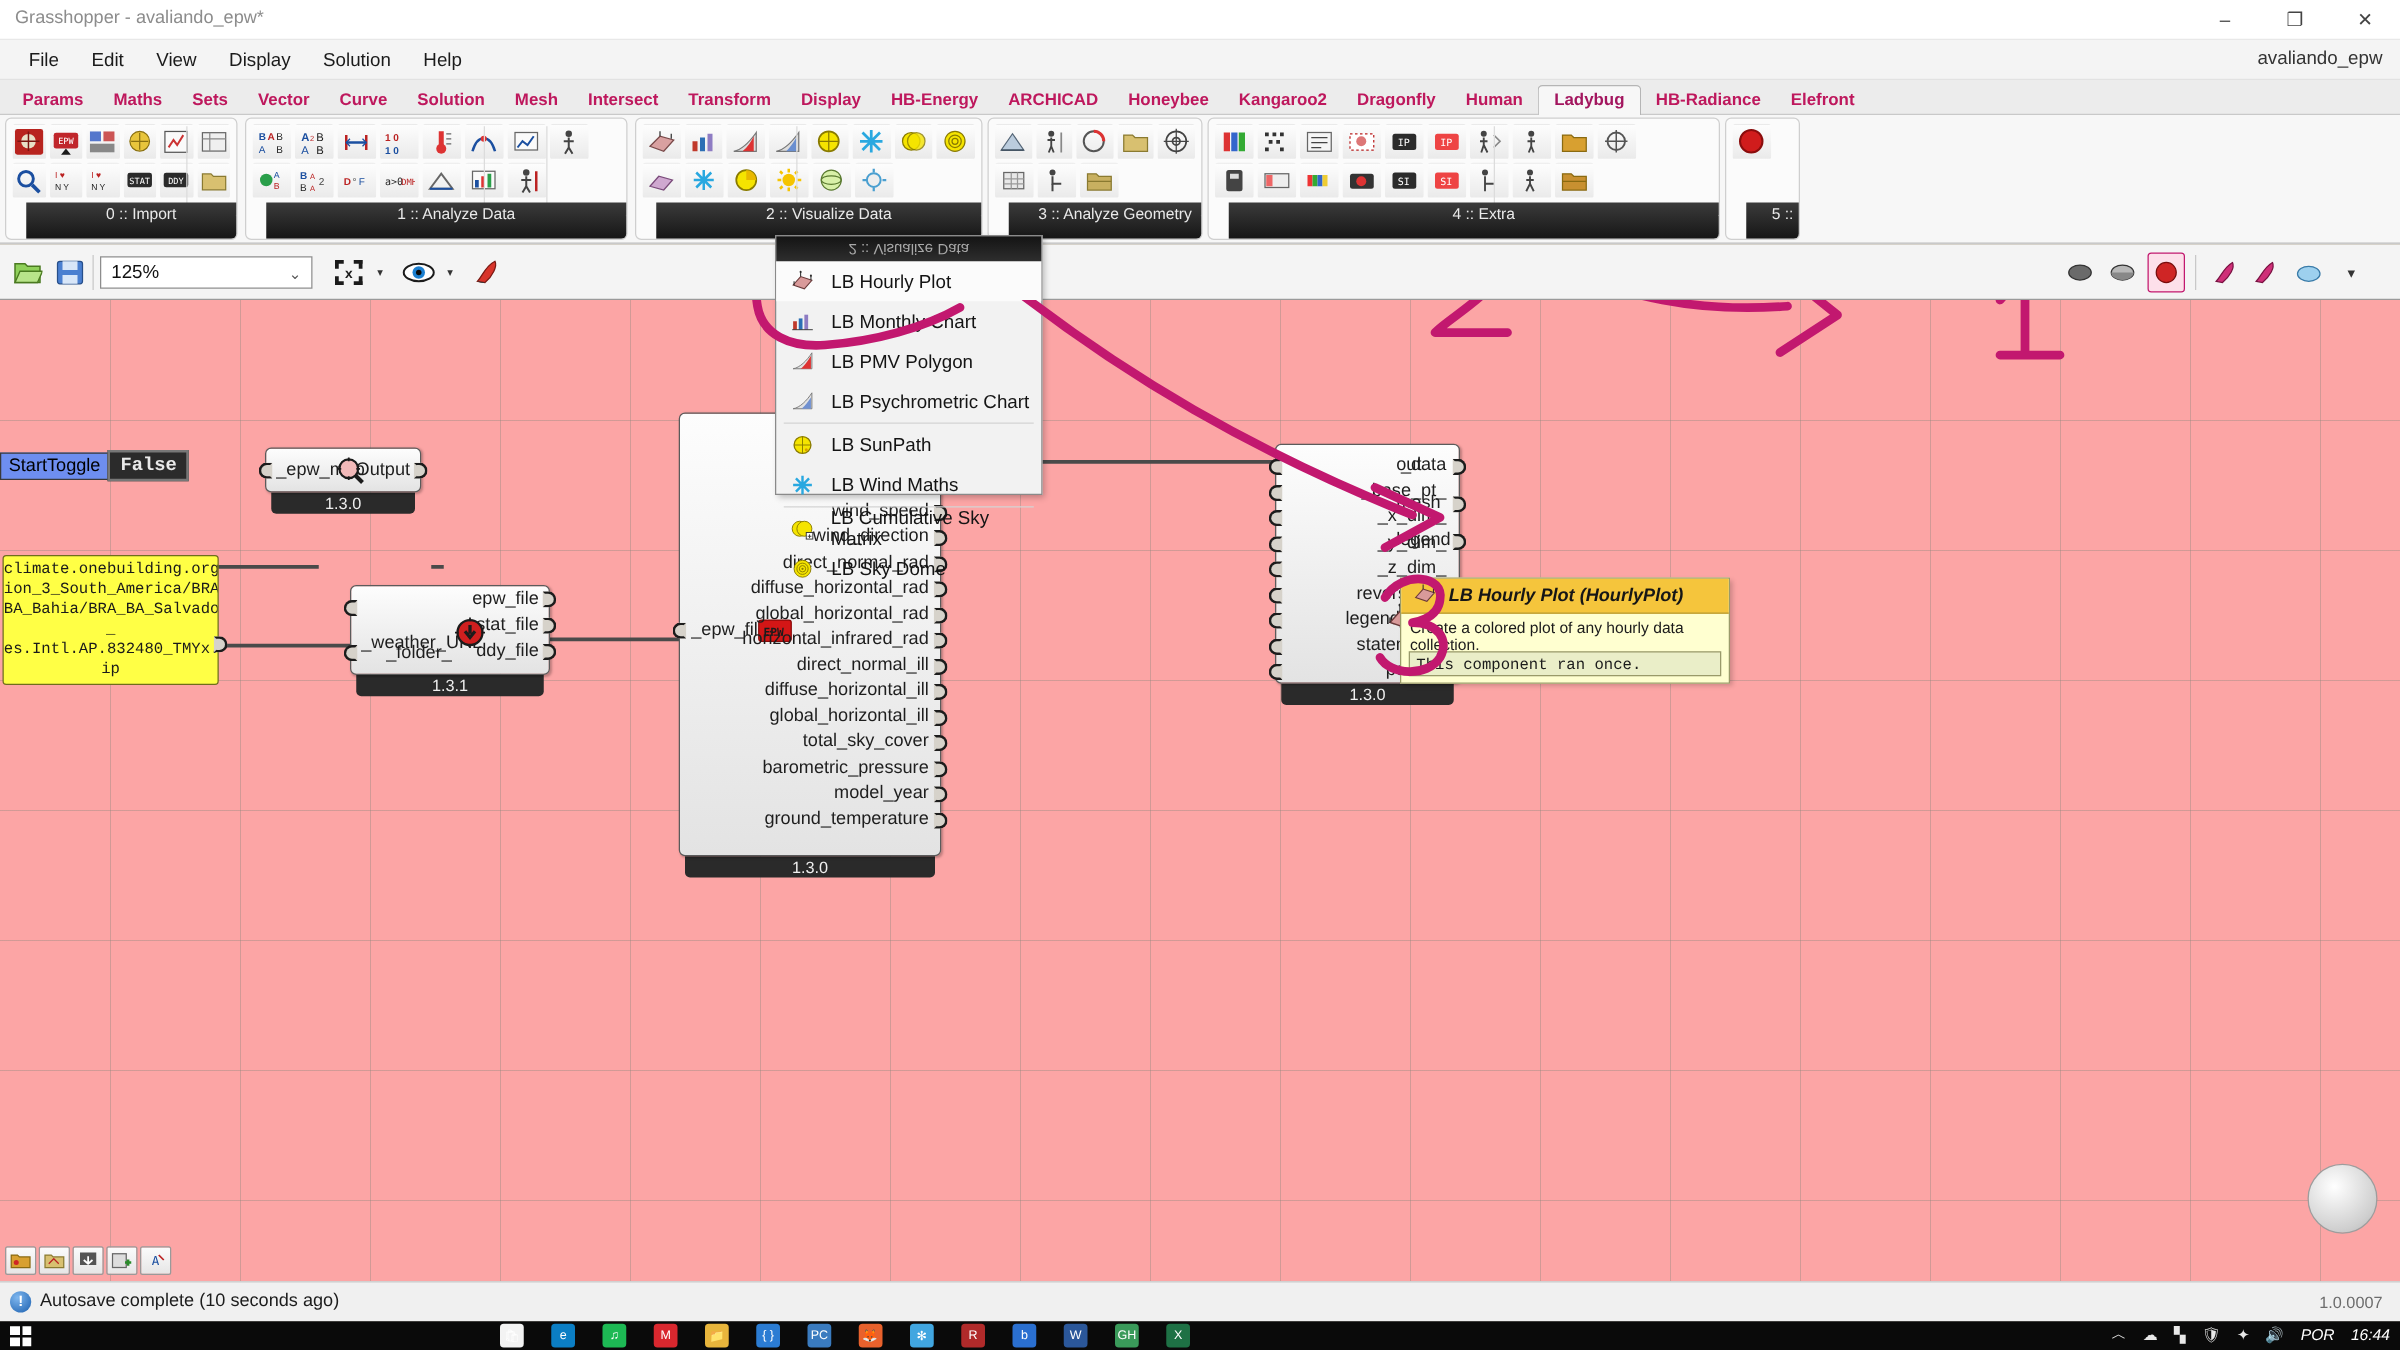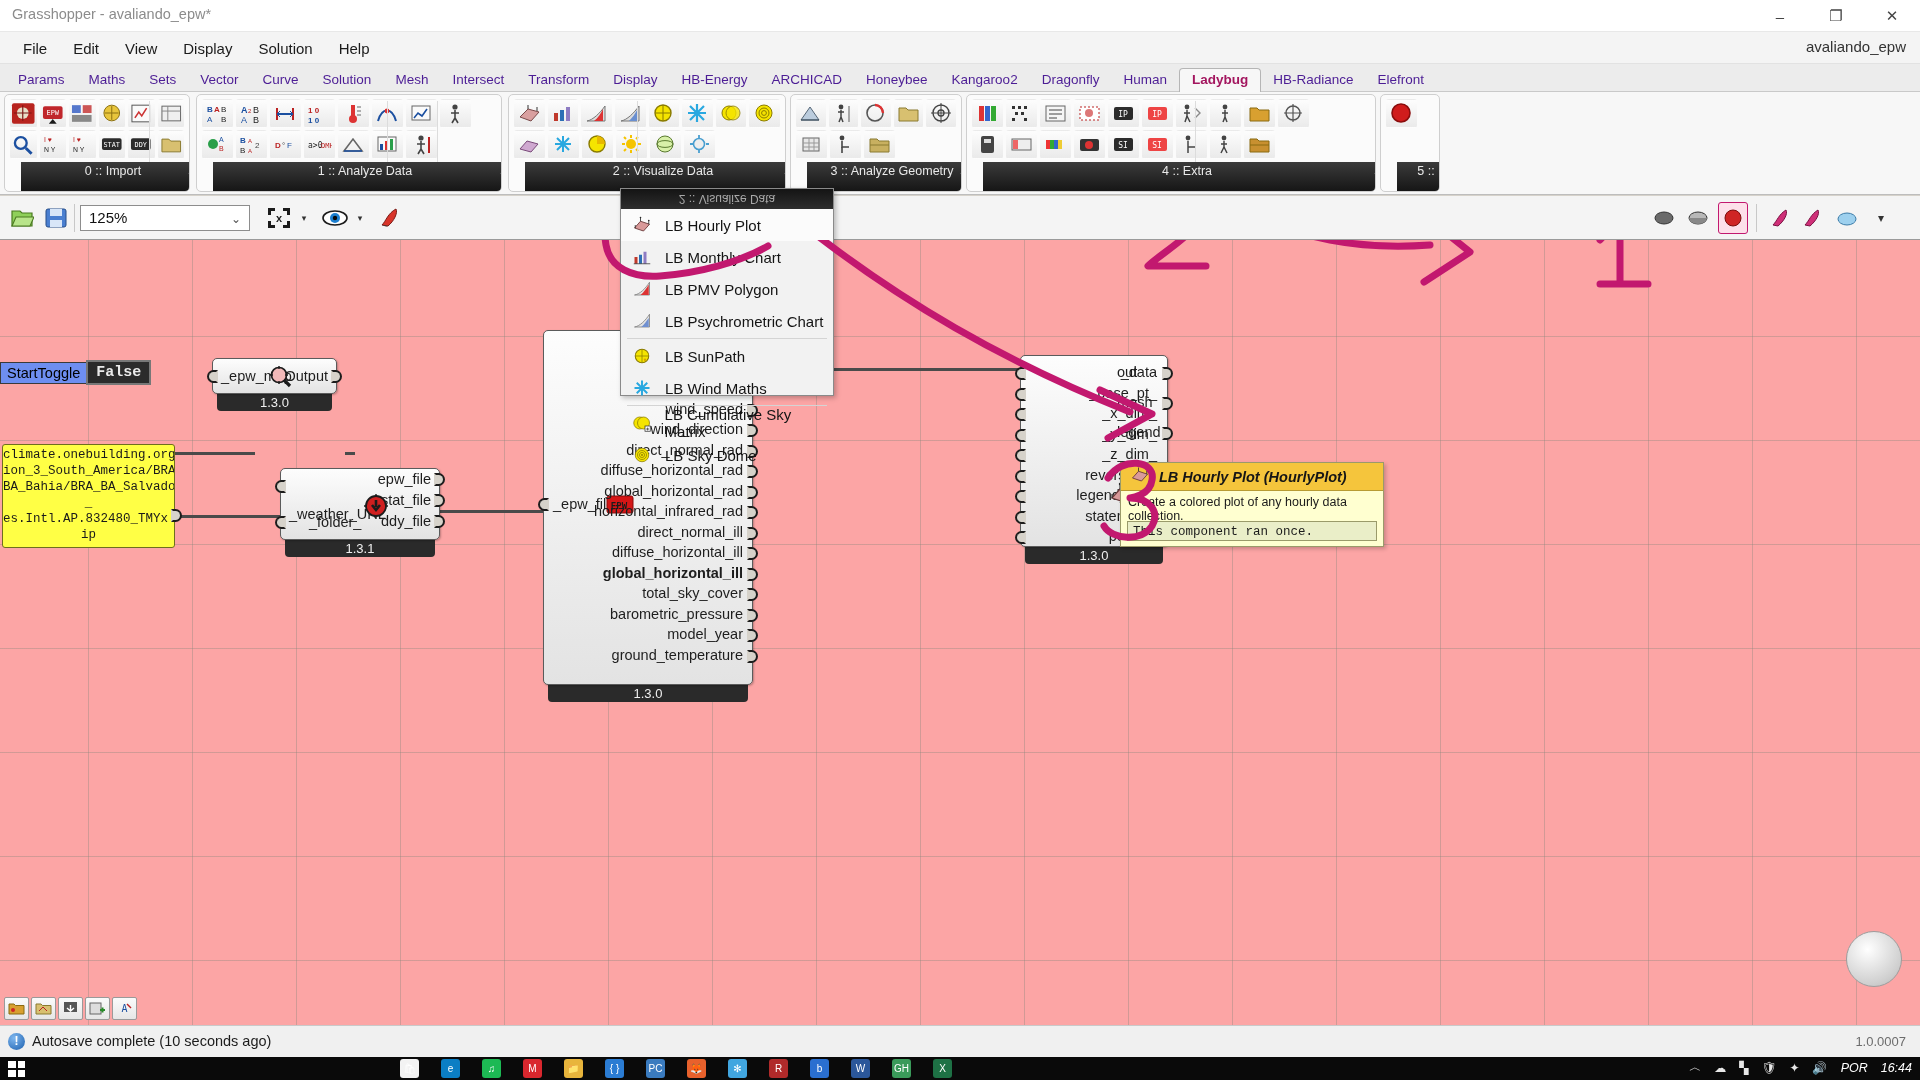--- a/index.html
+++ b/index.html
@@ -37,21 +37,21 @@
     position:absolute; right:14px; top:6px; font-size:15px; color:#333;
   }
 
   
   #ribbontabs {
     position:absolute; left:0; top:64px; width:1920px; height:28px;
     background:#ececec; border-bottom:1px solid #c9c9c9;
   }
   #ribbontabs .row { display:flex; align-items:flex-end; height:28px; padding-left:6px; }
   #ribbontabs .tab {
-    padding:3px 12px 5px 12px; font-size:13.5px; color:#4c1d95; white-space:nowrap;
+    padding:3px 12px 5px 12px; font-size:13.5px; color:#be185d; white-space:nowrap;font-weight:bold;
   }
   #ribbontabs .tab.active {
     background:#f7f7f7; border:1px solid #b5b5b5; border-bottom:1px solid #f7f7f7;
     border-radius:4px 4px 0 0; color:#a3165f; font-weight:600; position:relative; top:1px;
   }
 
   
   #ribbon {
     position:absolute; left:0; top:92px; width:1920px; height:103px;
     background:#f7f7f7; border-bottom:1px solid #bdbdbd;
@@ -997,21 +997,21 @@
           <div class="ghparam" style="right: 9px; top: 131px;">diffuse_horizontal_rad</div>
           <div class="nub right" style="right: -6px; top: 134px;"></div>
           <div class="ghparam" style="right: 9px; top: 151.5px;">global_horizontal_rad</div>
           <div class="nub right" style="right: -6px; top: 154.5px;"></div>
           <div class="ghparam" style="right: 9px; top: 172px;">horizontal_infrared_rad</div>
           <div class="nub right" style="right: -6px; top: 175px;"></div>
           <div class="ghparam" style="right: 9px; top: 192.5px;">direct_normal_ill</div>
           <div class="nub right" style="right: -6px; top: 195.5px;"></div>
           <div class="ghparam" style="right: 9px; top: 213px;">diffuse_horizontal_ill</div>
           <div class="nub right" style="right: -6px; top: 216px;"></div>
-          <div class="ghparam" style="right: 9px; top: 233.5px; font-weight: bold;">global_horizontal_ill</div>
+          <div class="ghparam" style="right: 9px; top: 233.5px;">global_horizontal_ill</div>
           <div class="nub right" style="right: -6px; top: 236.5px;"></div>
           <div class="ghparam" style="right: 9px; top: 254px;">total_sky_cover</div>
           <div class="nub right" style="right: -6px; top: 257px;"></div>
           <div class="ghparam" style="right: 9px; top: 274.5px;">barometric_pressure</div>
           <div class="nub right" style="right: -6px; top: 277.5px;"></div>
           <div class="ghparam" style="right: 9px; top: 295px;">model_year</div>
           <div class="nub right" style="right: -6px; top: 298px;"></div>
           <div class="ghparam" style="right: 9px; top: 315.5px;">ground_temperature</div>
           <div class="nub right" style="right: -6px; top: 318.5px;"></div>
         </div>

